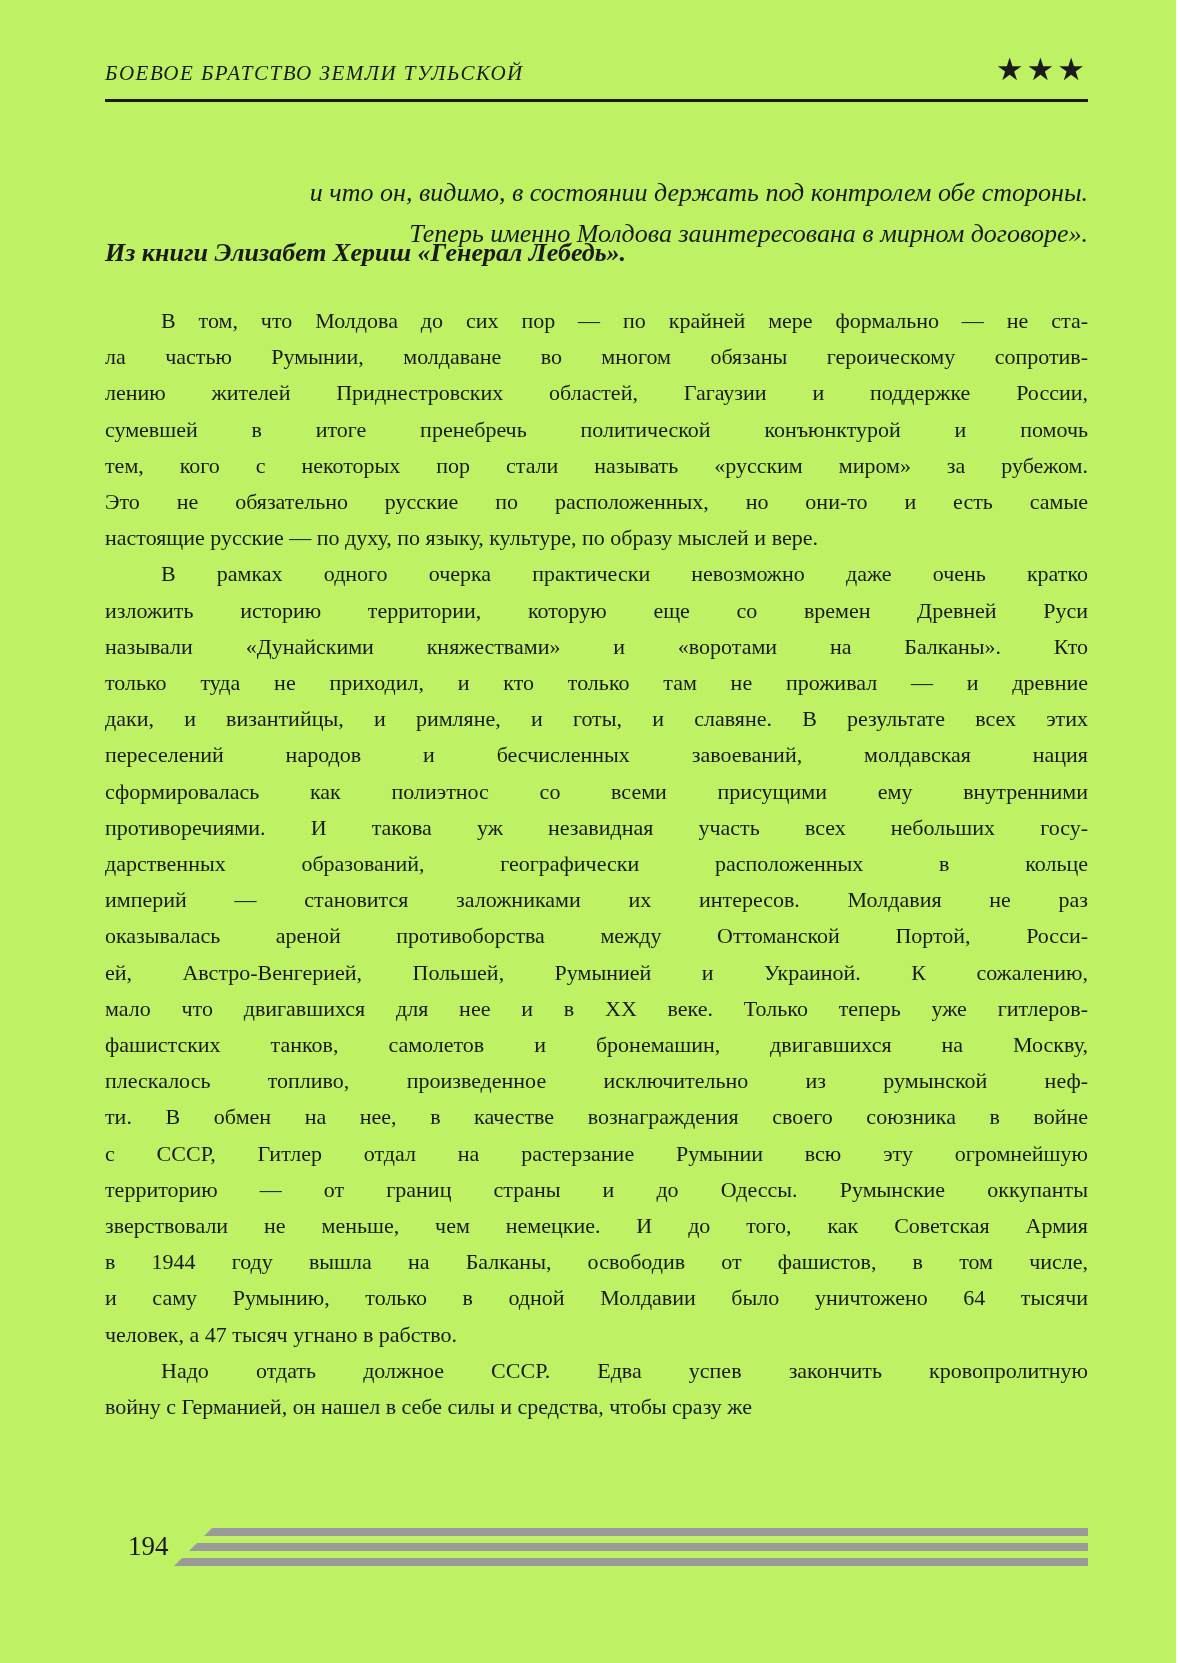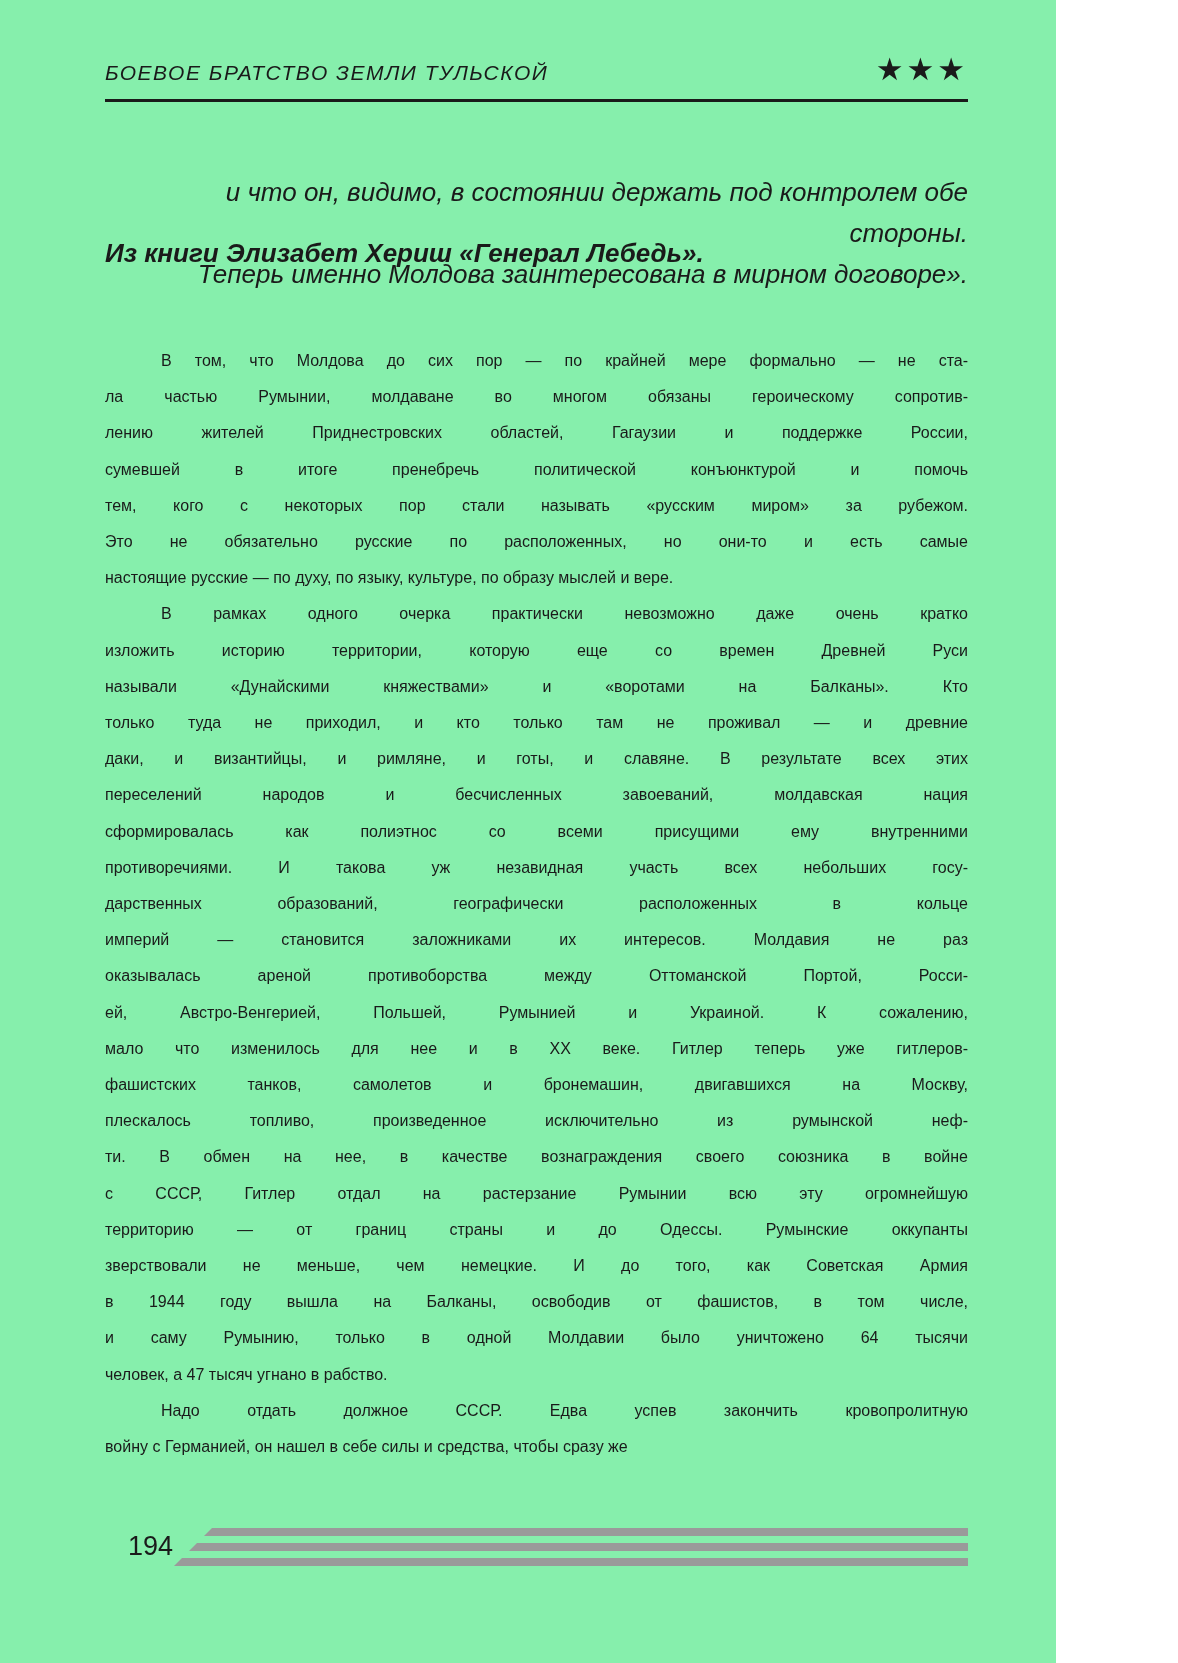--- a/index.html
+++ b/index.html
@@ -1,22 +1,22 @@
 <!DOCTYPE html>
 <html><head>
 <meta charset="utf-8">
 <style>
   html, body { margin: 0; padding: 0; background: #ffffff; }
   .page {
     position: relative;
-    width: 1056px;
+    width: 1176px;
     height: 1663px;
-    background: #86efac;
+    background: #bef264;
     color: #1a1a1a;
-    font-family: Liberation Sans, sans-serif;
+    font-family: Liberation Serif, serif;
     overflow: hidden;
   }
 
   
   .header-row {
     position: absolute;
     left: 105px;
     right: 88px;
     top: 60px;
     display: flex;
@@ -68,23 +68,22 @@
     font-size: 26px;
     line-height: 32px;
   }
 
   
   .body-text {
     position: absolute;
     left: 105px;
     right: 88px;
     top: 303px;
-    font-size: 16px;
+    font-size: 22px;
     line-height: 36.2px;
-    margin-top: 40px;
   }
   .body-line {
     text-align: justify;
     text-align-last: justify;
     text-justify: inter-word;
     white-space: nowrap;
   }
   .body-line.first { text-indent: 56px; }
   .body-line.last  { text-align-last: left; white-space: normal; }
 
@@ -145,21 +144,21 @@
         <div class="body-line">называли «Дунайскими княжествами» и «воротами на Балканы». Кто</div>
         <div class="body-line">только туда не приходил, и кто только там не проживал — и древние</div>
         <div class="body-line">даки, и византийцы, и римляне, и готы, и славяне. В результате всех этих</div>
         <div class="body-line">переселений народов и бесчисленных завоеваний, молдавская нация</div>
         <div class="body-line">сформировалась как полиэтнос со всеми присущими ему внутренними</div>
         <div class="body-line">противоречиями. И такова уж незавидная участь всех небольших госу-</div>
         <div class="body-line">дарственных образований, географически расположенных в кольце</div>
         <div class="body-line">империй — становится заложниками их интересов. Молдавия не раз</div>
         <div class="body-line">оказывалась ареной противоборства между Оттоманской Портой, Росси-</div>
         <div class="body-line">ей, Австро-Венгерией, Польшей, Румынией и Украиной. К сожалению,</div>
-        <div class="body-line">мало что изменилось для нее и в XX веке. Гитлер теперь уже гитлеров-</div>
+        <div class="body-line">мало что двигавшихся для нее и в XX веке. Только теперь уже гитлеров-</div>
         <div class="body-line">фашистских танков, самолетов и бронемашин, двигавшихся на Москву,</div>
         <div class="body-line">плескалось топливо, произведенное исключительно из румынской неф-</div>
         <div class="body-line">ти. В обмен на нее, в качестве вознаграждения своего союзника в войне</div>
         <div class="body-line">с СССР, Гитлер отдал на растерзание Румынии всю эту огромнейшую</div>
         <div class="body-line">территорию — от границ страны и до Одессы. Румынские оккупанты</div>
         <div class="body-line">зверствовали не меньше, чем немецкие. И до того, как Советская Армия</div>
         <div class="body-line">в 1944 году вышла на Балканы, освободив от фашистов, в том числе,</div>
         <div class="body-line">и саму Румынию, только в одной Молдавии было уничтожено 64 тысячи</div>
         <div class="body-line last">человек, а 47 тысяч угнано в рабство.</div>
       </div>

